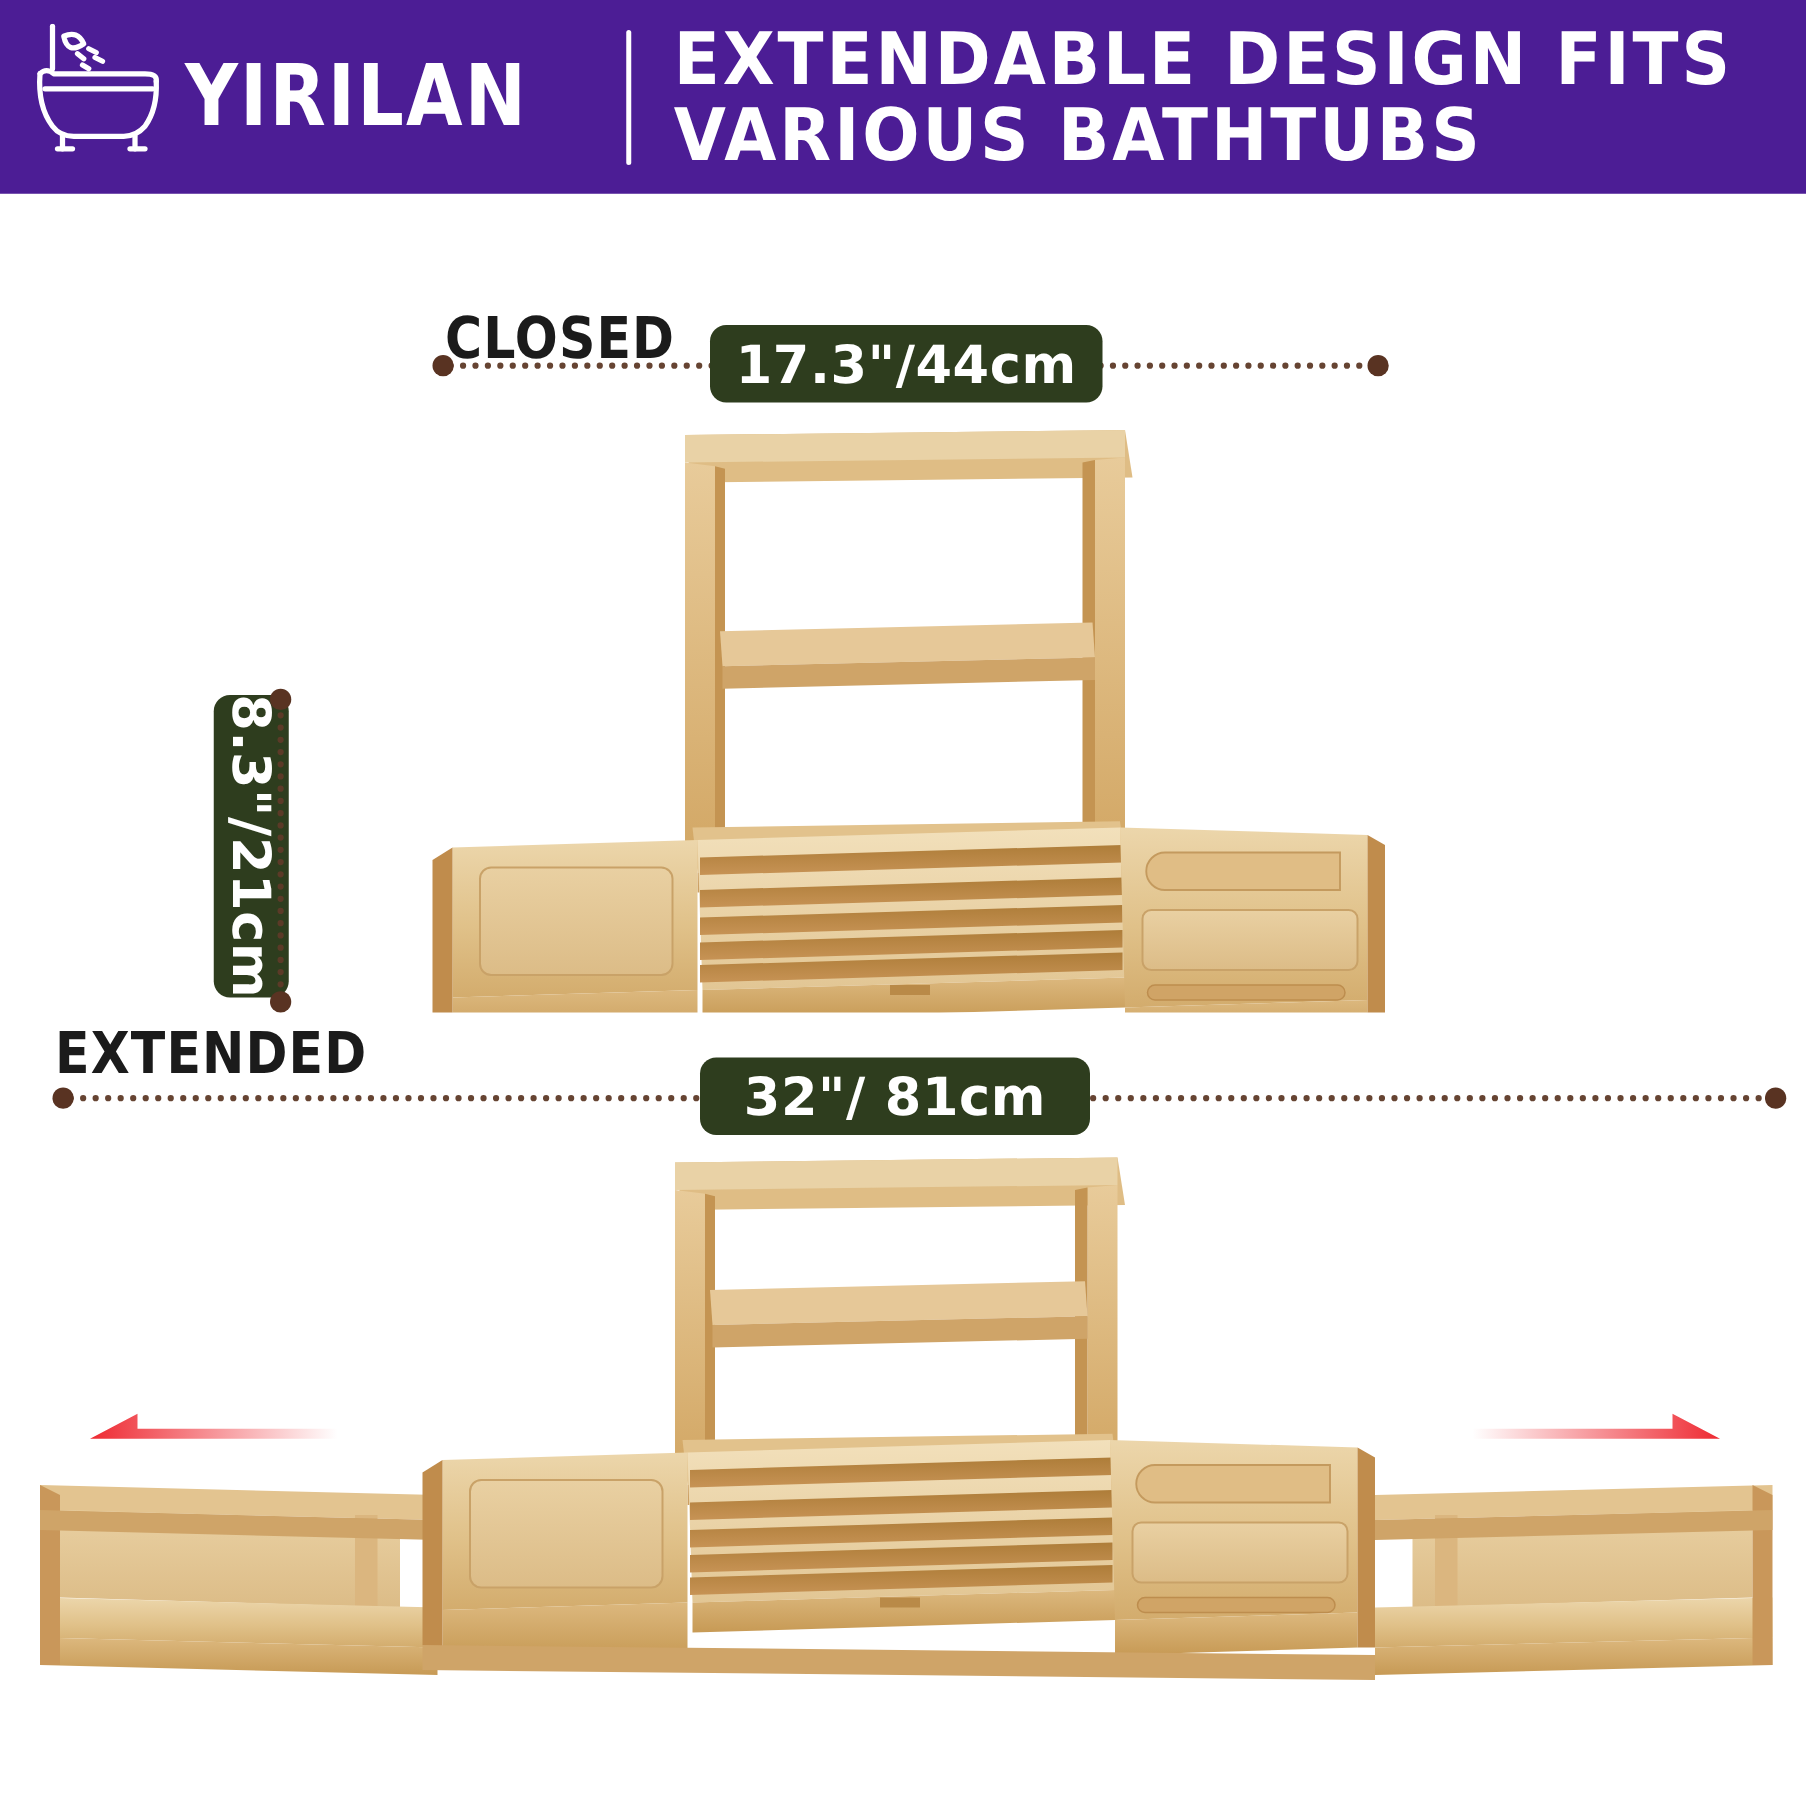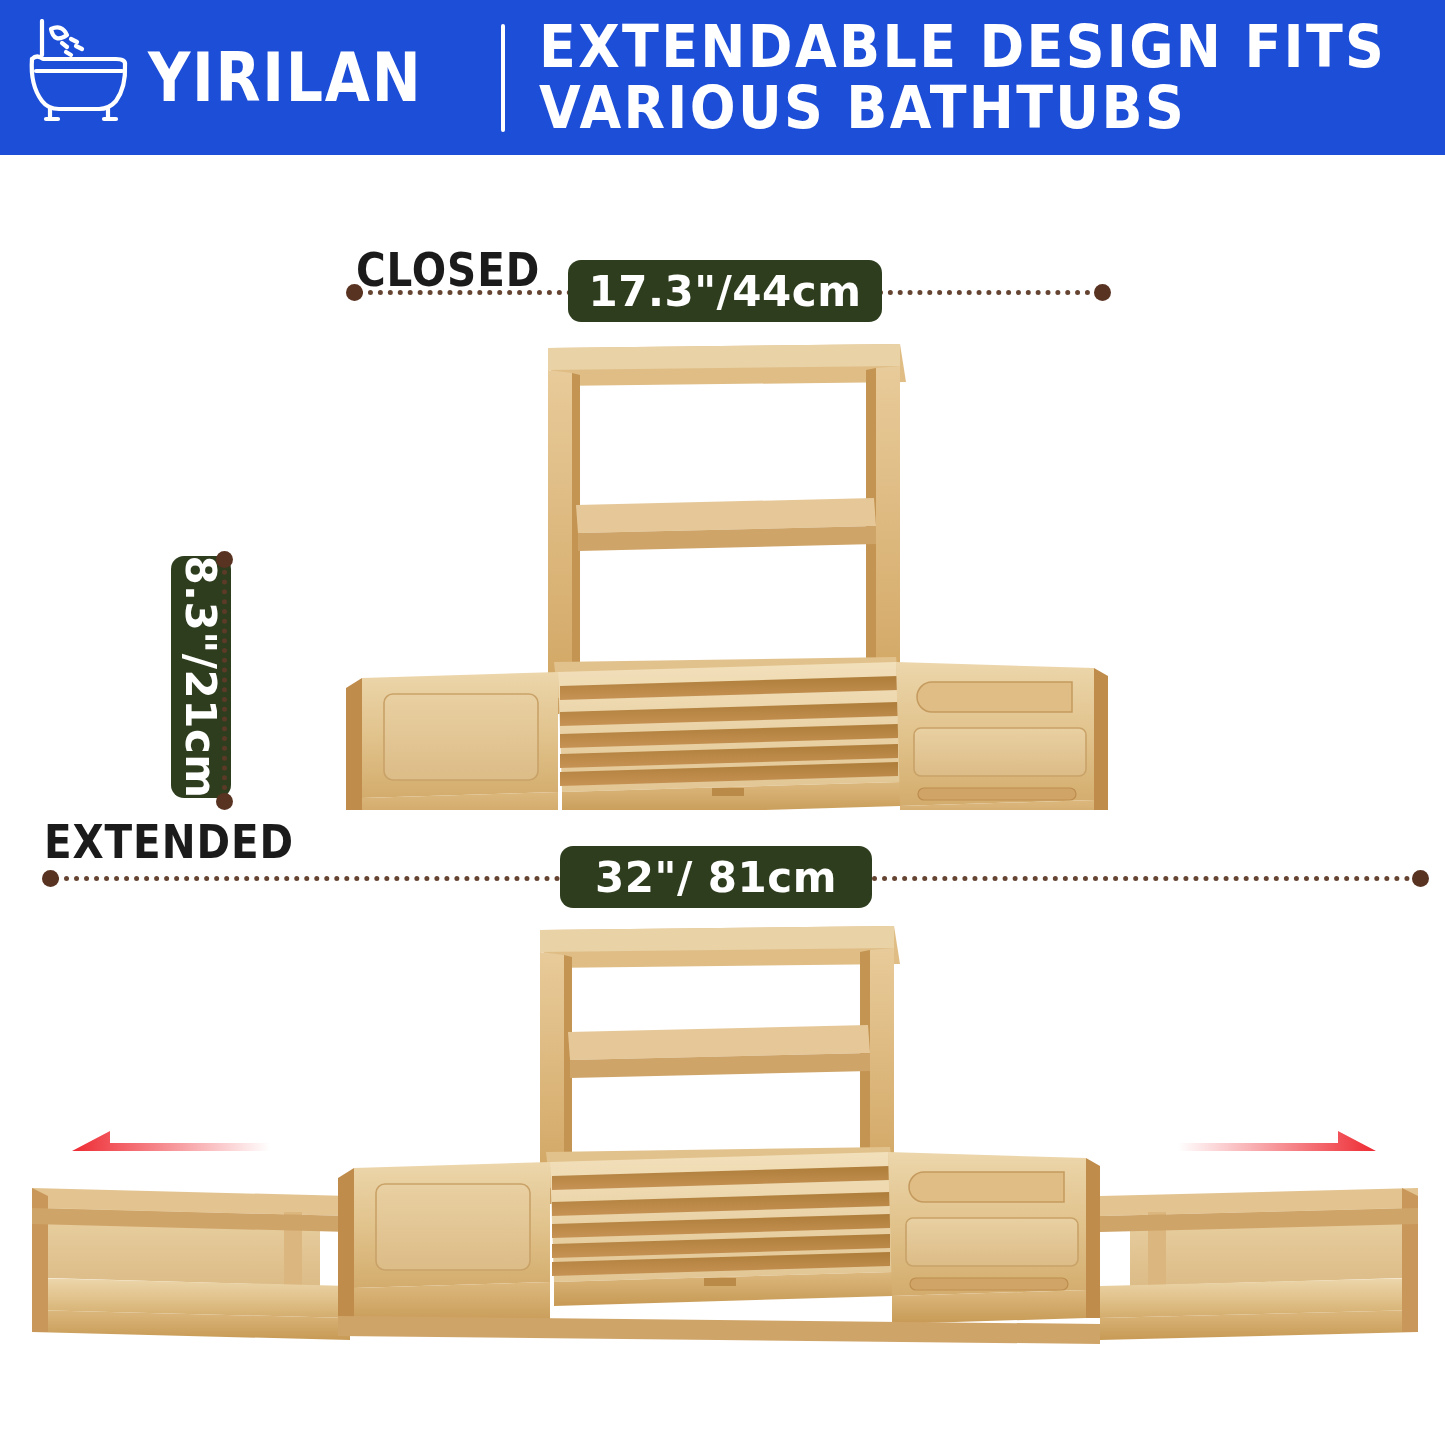--- a/index.html
+++ b/index.html
@@ -8,21 +8,21 @@
     width:1445px; height:1445px;
     background:#ffffff;
     font-family:"Liberation Sans", sans-serif;
     position:relative;
     overflow:hidden;
   }
 
   
   .banner{
     position:absolute; left:0; top:0; width:1445px; height:155px;
-    background:#1d4ed8;
+    background:#4c1d95;
     display:flex; align-items:center;
   }
   .logo-icon{
     width:112px; height:122px; margin-left:22px; margin-top:4px;
     flex:0 0 auto;
   }
   .brand{
     color:#ffffff;
     font-size:68px;
     font-weight:700;

